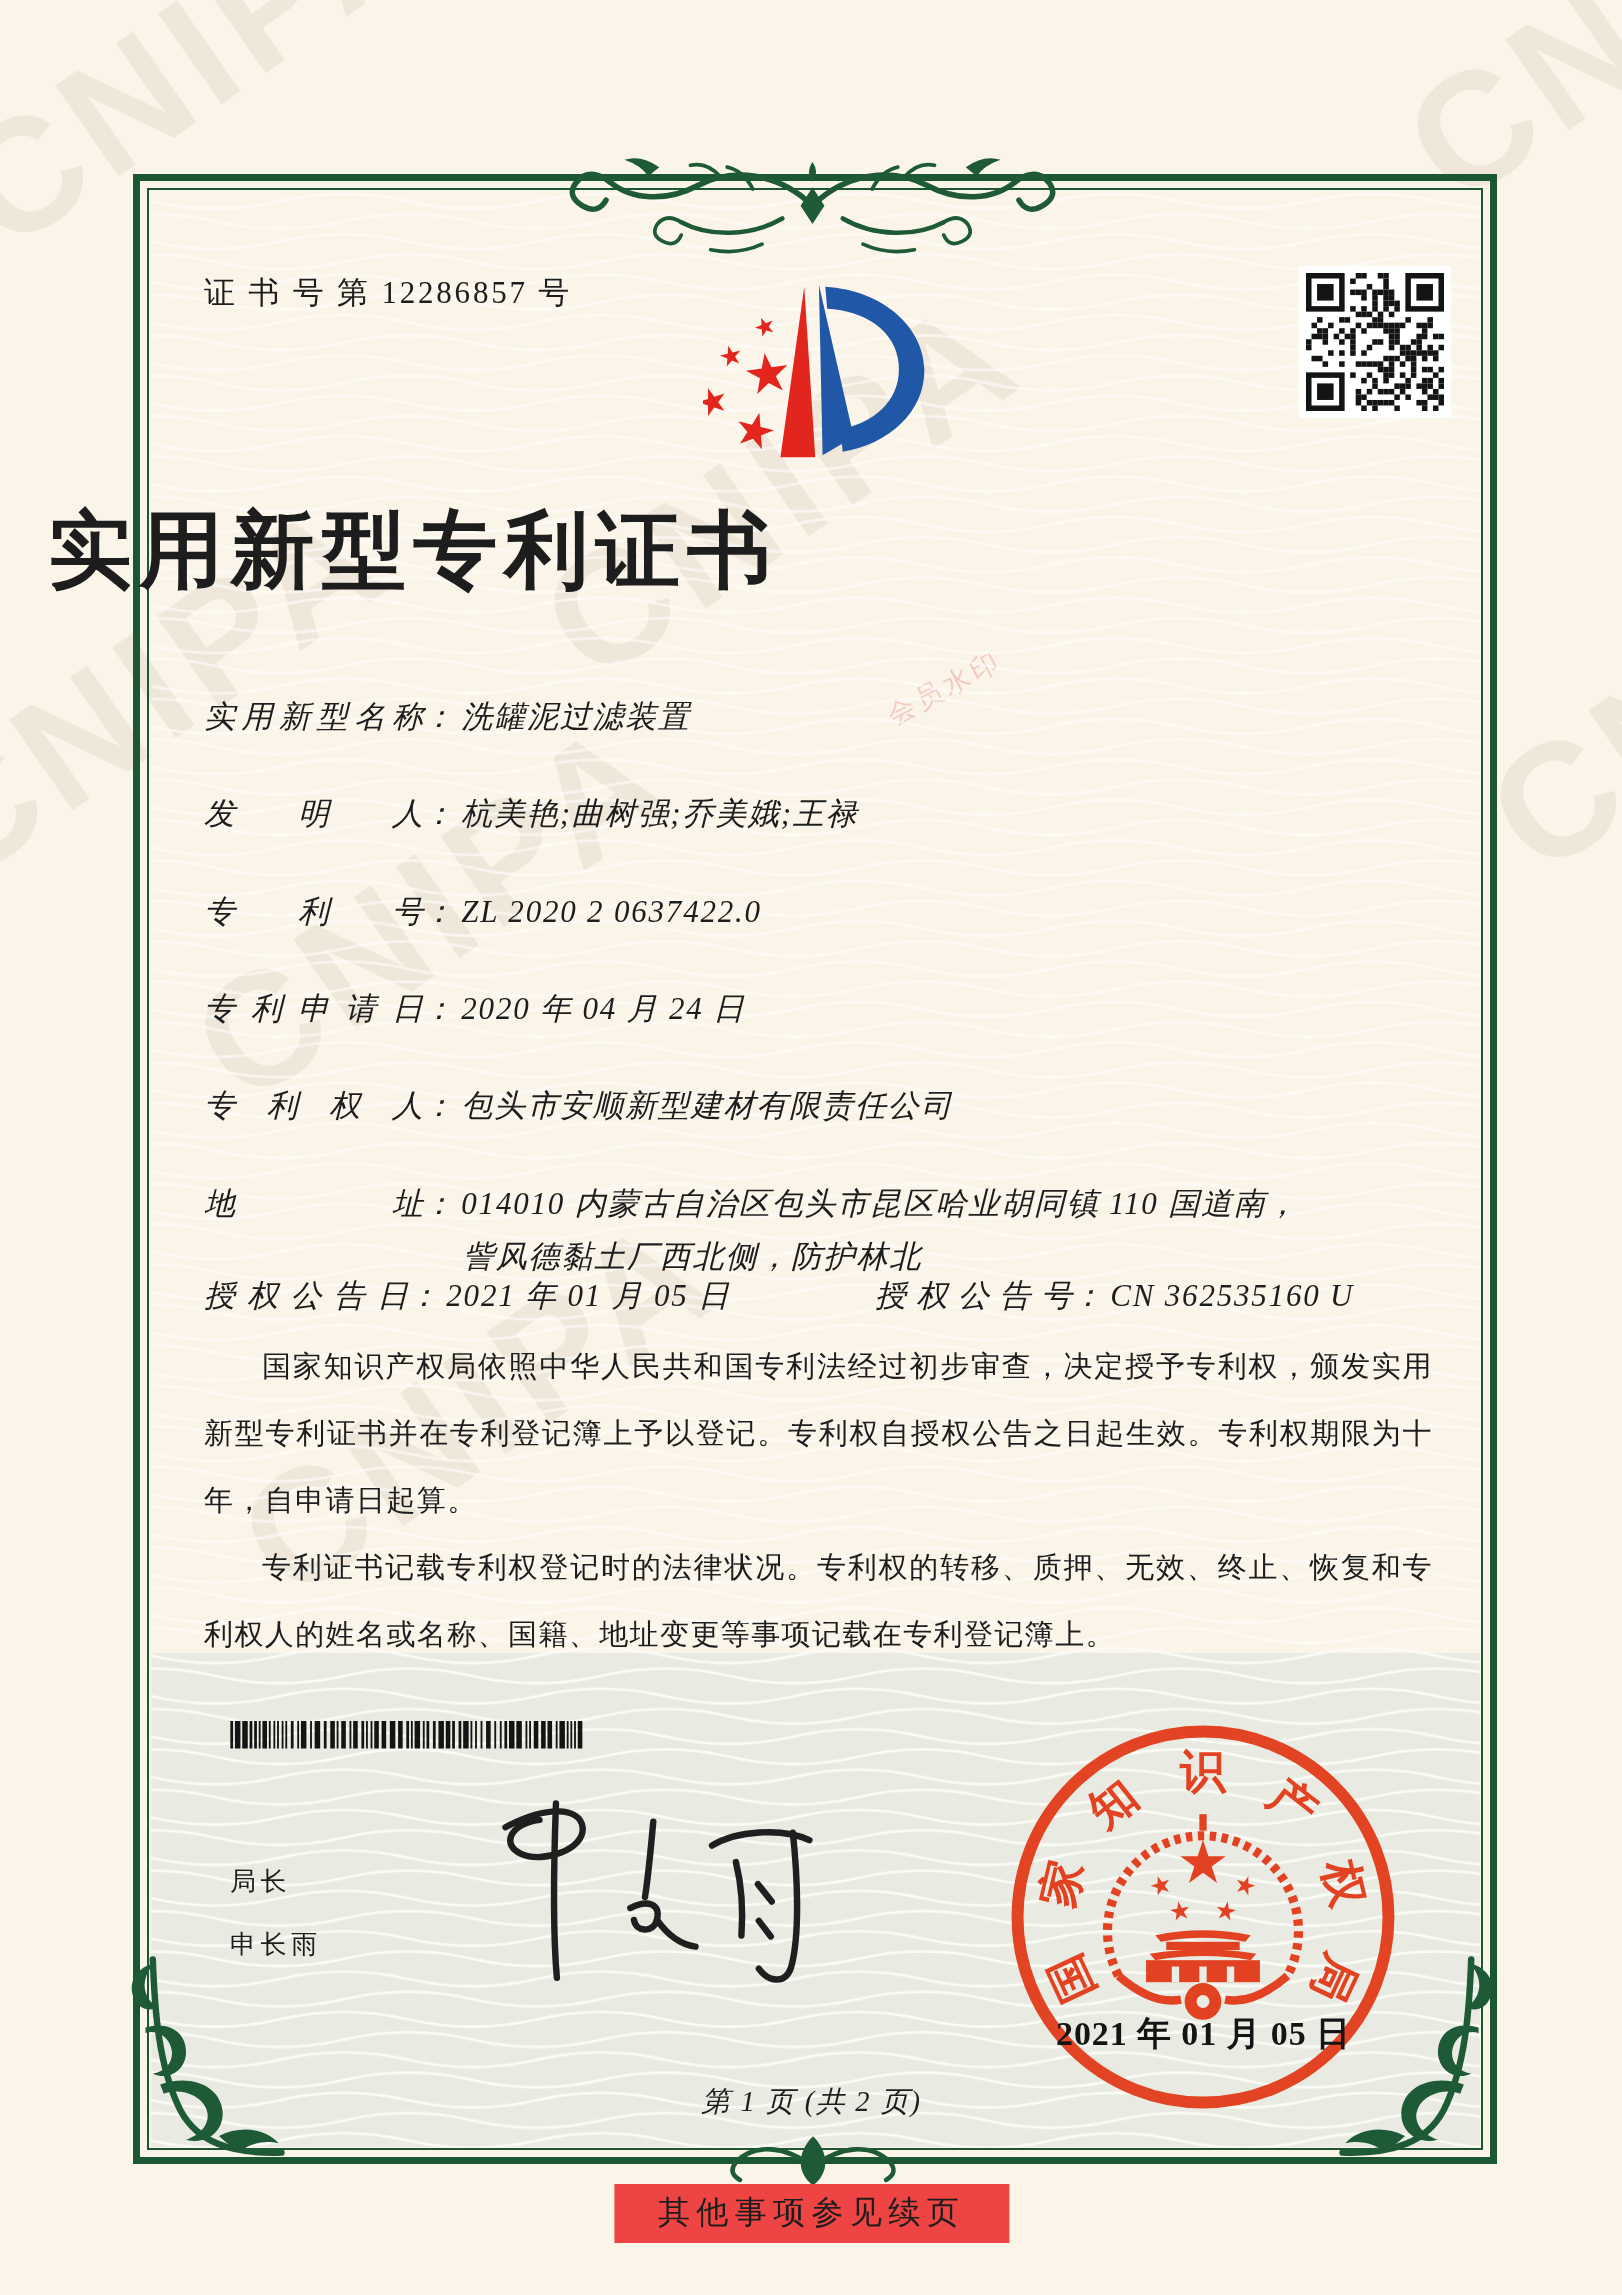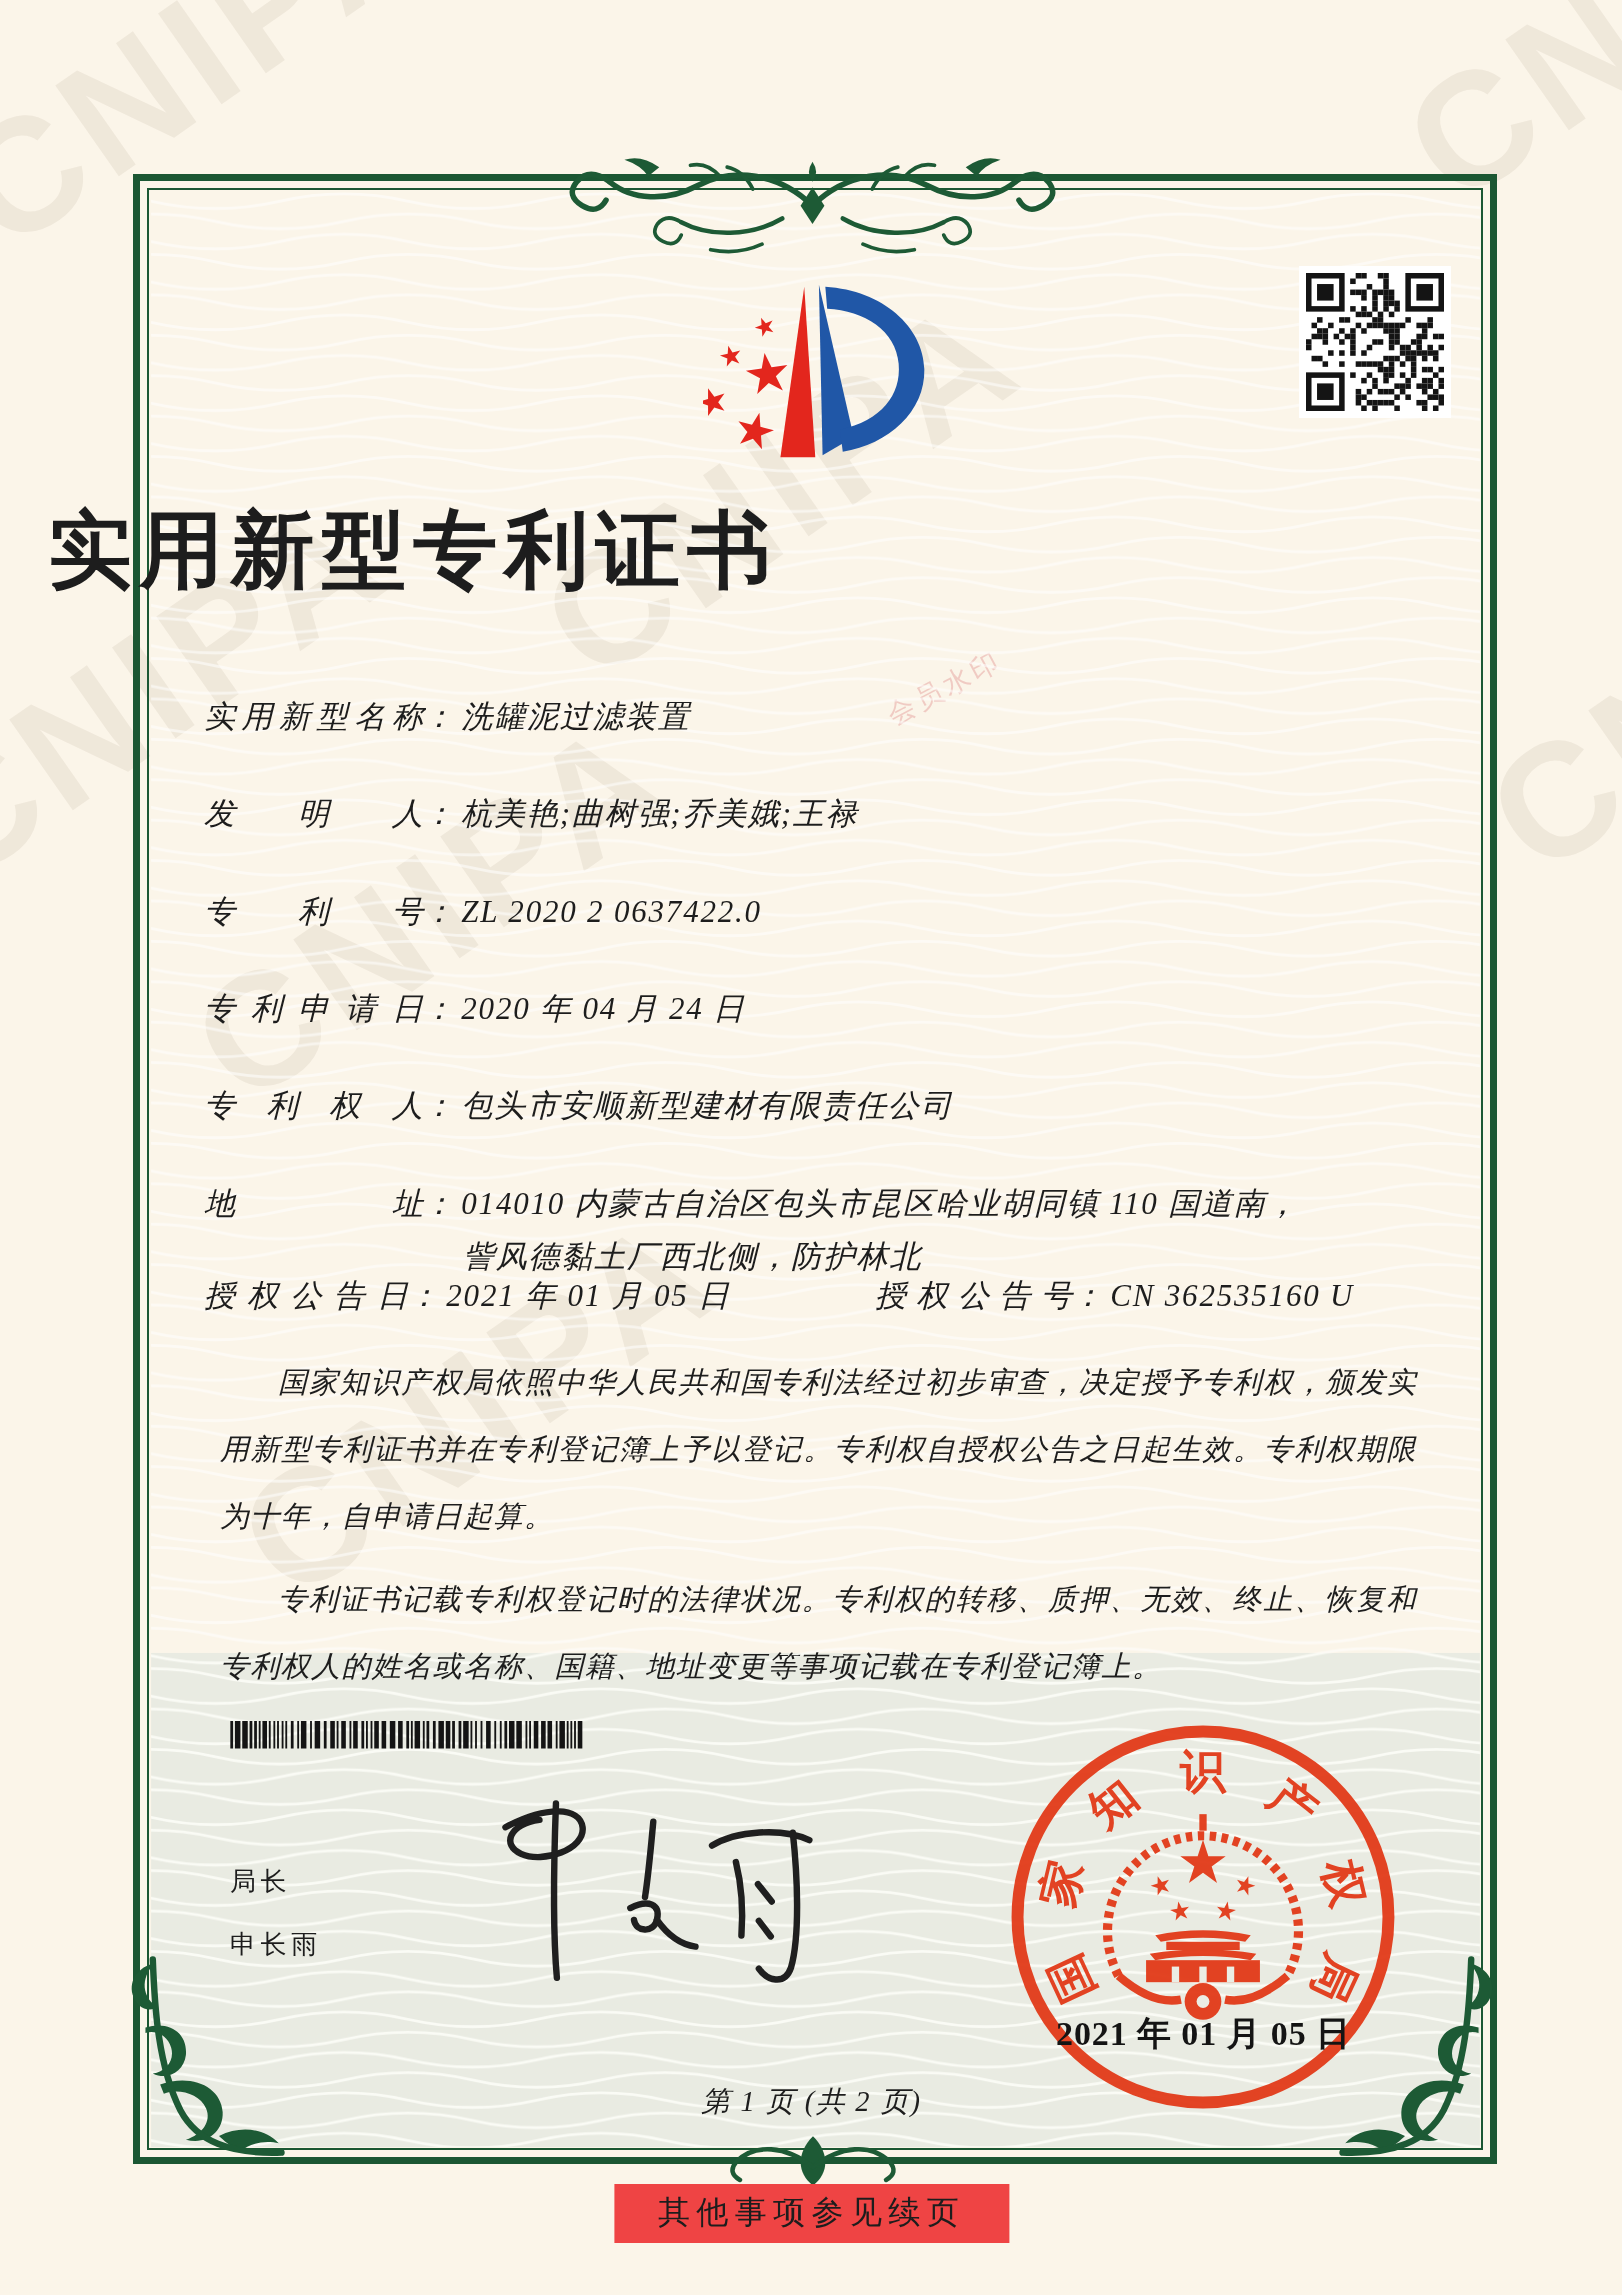--- a/index.html
+++ b/index.html
@@ -20,21 +20,21 @@
   
   .certno{position:absolute;left:204px;top:272px;font-size:31px;letter-spacing:2.8px;}
   .title{position:absolute;left:0;right:0;top:494px;font-size:84px;
       font-weight:bold;letter-spacing:7.3px;margin-left:48px;}
   .row{position:absolute;left:204px;font-size:31px;white-space:nowrap;font-style:italic;}
   .lbl{display:inline-block;width:219px;text-align:justify;text-align-last:justify;}
   .lbl5{display:inline-block;width:204px;text-align:justify;text-align-last:justify;}
   .val{margin-left:7.3px;letter-spacing:1.8px;}
   .paras{position:absolute;left:204px;top:1333px;width:1229px;font-size:29px;
       line-height:67px;text-align:justify;letter-spacing:1.4px;}
-  .paras p{margin:16px;text-indent:2em;font-style:italic;}
+  .paras p{margin:0;text-indent:2em;}
   .director{position:absolute;left:230px;font-size:26px;letter-spacing:4.6px;
       font-family:"Liberation Sans","DejaVu Sans",sans-serif;font-weight:400;}
   .seal-date{position:absolute;left:1027px;top:2011px;width:353px;text-align:center;
       font-size:34px;letter-spacing:0.9px;color:#141414;font-weight:bold;}
   .pageinfo{position:absolute;left:0;right:0;top:2083px;text-align:center;font-size:28.5px;letter-spacing:1.8px;font-style:italic;}
   .contnote{position:absolute;left:50%;top:2184px;transform:translateX(-50%);
       background:#ef4444;padding:7.3px 44px;font-size:32px;letter-spacing:6.4px;white-space:nowrap;}
   .qrbox{position:absolute;left:1299px;top:266px;width:152px;height:152px;background:#ffffff;}
 </style>
 </head>
@@ -114,20 +114,21 @@
   <svg class="abs" style="left:1336px;top:1954px;transform:scaleX(-1);" width="161" height="216" viewBox="0 0 175 235">
     <g fill="#1d5a35">
       <path d="M30 10 C 14 26, 16 48, 34 58 C 22 64, 10 58, 6 44 C 2 28, 12 14, 30 10 Z"></path>
       <path d="M20 80 C 46 72, 66 86, 64 110 C 62 128, 44 138, 28 130 C 42 128, 52 116, 48 102 C 44 88, 30 82, 20 86 Z"></path>
       <path d="M36 142 C 70 130, 102 144, 104 172 C 105 194, 86 208, 64 202 C 82 196, 92 182, 86 168 C 79 152, 56 146, 40 152 Z"></path>
       <path d="M100 198 C 124 186, 150 190, 165 206 C 150 202, 132 206, 122 216 C 114 210, 104 202, 100 198 Z"></path>
     </g>
     <path d="M28 6 C 30 60, 34 122, 58 170 C 76 204, 112 218, 168 216" fill="none" stroke="#1d5a35" stroke-width="7" stroke-linecap="round"></path>
   </svg>
 
+  <div class="certno">证 书 号 第 12286857 号</div>
 
   <svg class="abs qr-ign" style="left:703px;top:272px;" width="230" height="209" viewBox="0 0 250 228">
     <g fill="#e3261d">
       <use href="#star5" transform="translate(67 60) rotate(-22) scale(11)"></use>
       <use href="#star5" transform="translate(30 92) rotate(-14) scale(12)"></use>
       <use href="#star5" transform="translate(70 112) rotate(-8) scale(24)"></use>
       <use href="#star5" transform="translate(10 142) rotate(-18) scale(16)"></use>
       <use href="#star5" transform="translate(56 174) rotate(14) scale(21)"></use>
       <path d="M110 16 L84 202 L122 202 Z"></path>
     </g>

